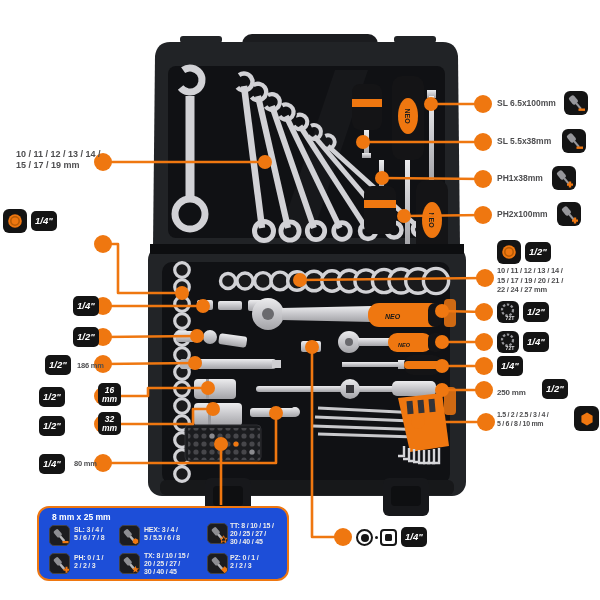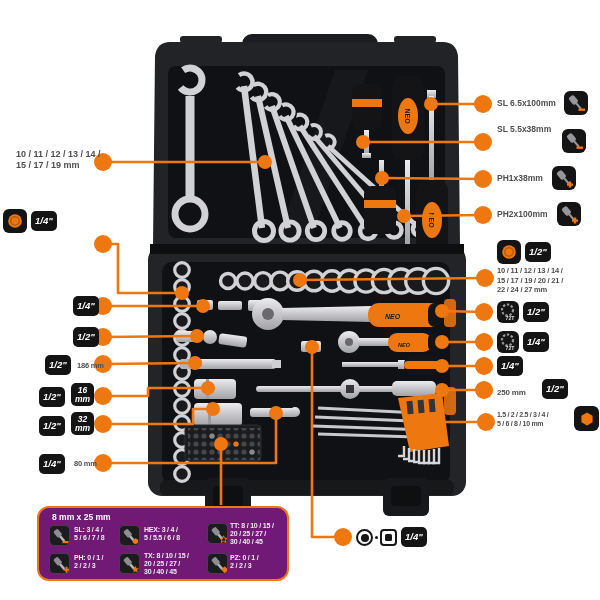--- a/index.html
+++ b/index.html
@@ -5,30 +5,30 @@
   html,body{margin:0;padding:0;background:#fff;}
   #stage{position:relative;width:600px;height:600px;background:#ffffff;overflow:hidden;
          font-family:"Liberation Sans",sans-serif;}
   .art{position:absolute;left:0;top:0;}
   .lbl{position:absolute;color:#4e4e50;font:bold 9px/11px "Liberation Sans",sans-serif;white-space:nowrap;}
   .lbl.s8{font-size:7.5px;line-height:9.5px;letter-spacing:-0.2px;}
   .lbl.s7{font-size:7px;line-height:9px;letter-spacing:-0.3px;}
   .row{position:absolute;display:flex;gap:4px;align-items:center;}
   .badge{display:inline-flex;align-items:center;justify-content:center;background:#141414;color:#fff;
          font:italic bold 9.5px/1 "Liberation Sans",sans-serif;padding:5px 4px;border-radius:5px;}
-  .badge-stack{flex-direction:column;padding:3px 4px;}
+  .badge-stack{flex-direction:column;padding:3px 4px;margin-left:27px;}
   .badge-stack i{display:block;font-style:italic;font-weight:bold;font-size:8.5px;line-height:8.5px;}
   .iconbox{display:inline-flex;align-items:center;justify-content:center;background:#141414;border-radius:6px;}
   .ring{position:absolute;box-sizing:border-box;border:2.5px solid #161616;display:flex;align-items:center;justify-content:center;background:#fff;}
   .ring.c{border-radius:50%;}
   .ring.s{border-radius:4px;}
   .ring .in-c{width:8px;height:8px;background:#161616;border-radius:50%;}
   .ring .in-s{width:7px;height:7px;background:#161616;border-radius:1.5px;}
   .sep{position:absolute;width:3px;height:3px;background:#161616;border-radius:50%;}
-  .panel{position:absolute;left:37px;top:506px;width:252px;height:75px;background:#701a75;
+  .panel{position:absolute;left:37px;top:506px;width:252px;height:75px;background:#1d4ed8;
          border:2.5px solid #EF7710;border-radius:12px;box-sizing:border-box;}
   .panel .hdr{position:absolute;left:13px;top:4px;color:#fff;font:bold 8.5px "Liberation Sans",sans-serif;}
   .ptxt{position:absolute;color:#ececec;font:bold 7px/8px "Liberation Sans",sans-serif;white-space:nowrap;letter-spacing:-0.2px;}
   .pic{position:absolute;width:21px;height:21px;background:#1c1c1f;border:1px solid #424246;border-radius:5px;
        display:flex;align-items:center;justify-content:center;box-sizing:border-box;}
 </style>
 </head>
 <body>
 
 <div id="stage">
@@ -344,21 +344,21 @@
   <span class="iconbox" style="position:absolute;left:564px;top:91px;width:24px;height:24px;">
     <svg width="20" height="20">
         <g transform="rotate(-40 10 10)">
           <rect x="6.8" y="1.5" width="6.4" height="9" rx="2" fill="#97979b"></rect>
           <rect x="8.9" y="10.2" width="2.2" height="7.5" fill="#97979b"></rect>
         </g>
         <rect x="12.5" y="15.5" width="6.5" height="2.4" fill="#EF7710"></rect>
       </svg>
   </span>
 
-  <span class="lbl" style="left:497px;top:124px;font-size:8.5px;">SL 5.5x38mm</span>
+  <span class="lbl" style="left:497px;top:136px;font-size:8.5px;">SL 5.5x38mm</span>
   <span class="iconbox" style="position:absolute;left:562px;top:129px;width:24px;height:24px;">
     <svg width="20" height="20">
         <g transform="rotate(-40 10 10)">
           <rect x="6.8" y="1.5" width="6.4" height="9" rx="2" fill="#97979b"></rect>
           <rect x="8.9" y="10.2" width="2.2" height="7.5" fill="#97979b"></rect>
         </g>
         <rect x="12.5" y="15.5" width="6.5" height="2.4" fill="#EF7710"></rect>
       </svg>
   </span>
 

